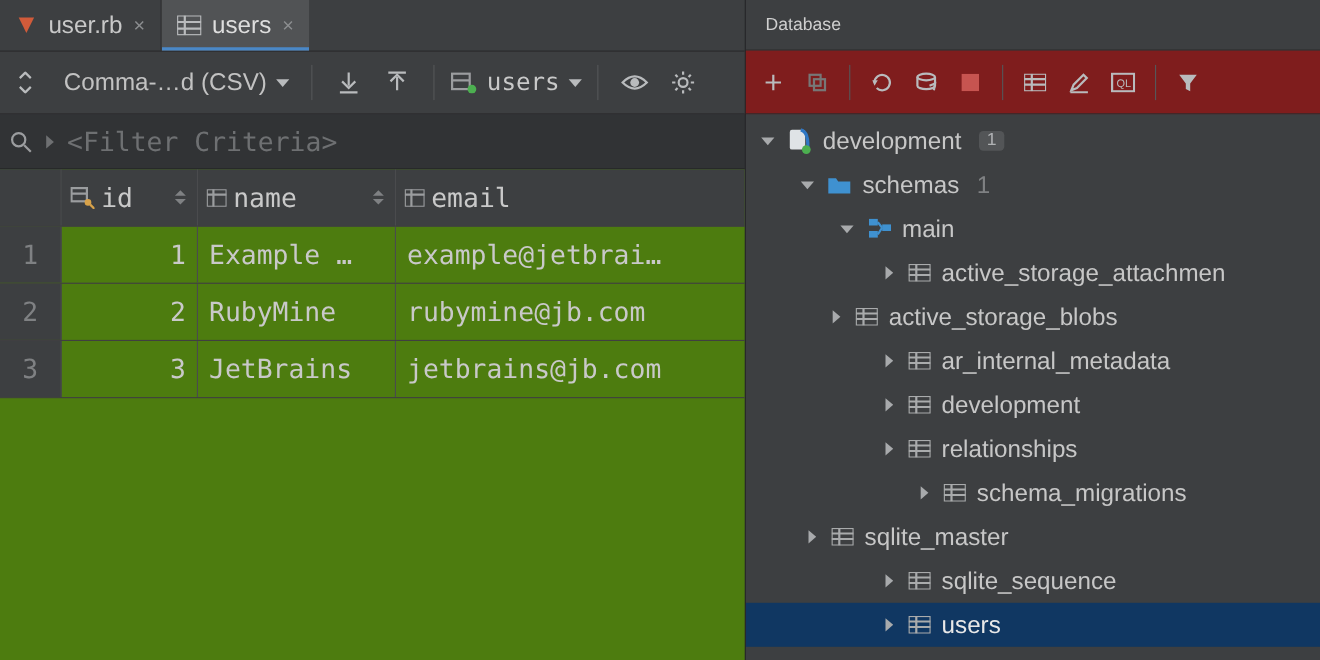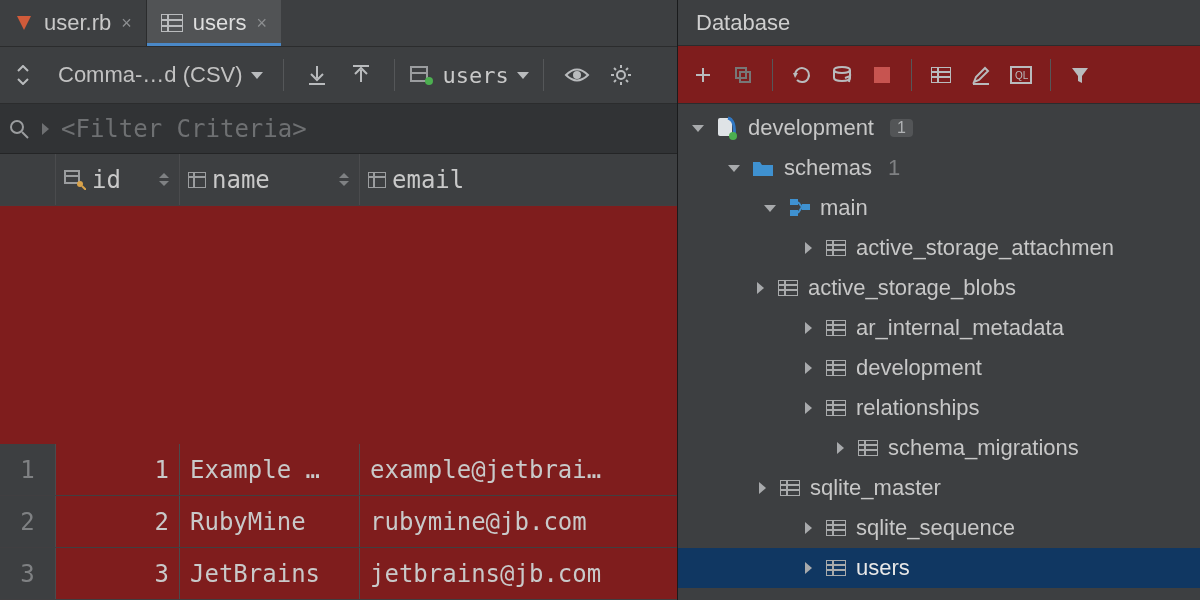--- a/index.html
+++ b/index.html
@@ -31,37 +31,37 @@
   .tb-sep { width:1px; height:32px; background:#555759; margin:0 8px; }
   .format-dd { display:flex; align-items:center; gap:8px; font-family:-apple-system,"Segoe UI",sans-serif; font-size:22px; color:#c2c2c2; padding:0 6px 0 10px; }
   .chev-down { width:0;height:0;border-left:6px solid transparent;border-right:6px solid transparent;border-top:7px solid #b9bbbd; }
   .table-dd { display:flex; align-items:center; gap:8px; font-family:"Menlo",monospace; font-size:22px; color:#c9c9c9; }
 
   
   .filter-row { height:50px; display:flex; align-items:center; gap:12px; padding:0 8px; background:#313335; border-bottom:1px solid #242526;}
   .filter-placeholder { color:#6e7072; font-family:"Menlo",monospace; font-size:24px; }
 
   
-  .grid { flex:1; background:#7f1d1d; display:flex; flex-direction:column; font-family:"Menlo",monospace;justify-content:space-between; }
+  .grid { flex:1; background:#4d7c0f; display:flex; flex-direction:column; font-family:"Menlo",monospace; }
   .grid-header { display:flex; height:52px; background:#3d3f41; border-bottom:1px solid #242526;}
   .row { display:flex; height:52px; border-bottom:1px solid #403f41; align-items:center; }
   .cell { border-right:1px solid #4a4b4d; height:100%; display:flex; align-items:center; padding:0 10px; color:#c9c9c9; font-size:24px; overflow:hidden; white-space:nowrap; }
   .gutter { width:56px; justify-content:center; color:#7f8183; background:#3d3f41; }
   .col-id { width:124px; justify-content:flex-end; text-align:right; }
   .col-name { width:180px; }
   .col-email { flex:1; border-right:none; }
   .hdr { background:#3d3f41; color:#bcbebf; }
   .hdr .col-id, .hdr .col-name, .hdr .col-email { padding-left:8px; }
   .sort-dbl::before,.sort-dbl::after{content:"";display:block;width:0;height:0;border-left:5px solid transparent;border-right:5px solid transparent;}
   .sort-dbl::before{border-bottom:5px solid #7f8183;margin-bottom:3px;}
   .sort-dbl::after{border-top:5px solid #7f8183;}
   .sort-dbl{margin-left:auto;display:flex;flex-direction:column;}
 
   
-  .panel-title { height:46px; background:#3d3f41; display:flex; align-items:center; padding:0 18px; font-family:-apple-system,"Segoe UI",sans-serif; font-size:22px; color:#cfcfcf; border-bottom:1px solid #2b2c2d;}
+  .panel-title { height:46px; background:#3d3f41; display:flex; align-items:center; padding:0 18px; font-family:-apple-system,"Segoe UI",sans-serif; font-size:16px; color:#cfcfcf; border-bottom:1px solid #2b2c2d;}
   .right-toolbar { height:58px; background:#7f1d1d; display:flex; align-items:center; padding:0 6px; gap:2px; border-bottom:1px solid #2b2c2d;}
   .right-tree { flex:1; background:#3d3f41; overflow:hidden; padding-top:4px;}
   .tree-row { height:40px; display:flex; align-items:center; gap:10px; font-family:-apple-system,"Segoe UI",sans-serif; font-size:22px; color:#c7c7c7; padding-right:4px; overflow:hidden; white-space:nowrap; }
   .tree-row.selected { background:#103762; color:#e8e8e8; }
   .tree-arrow { width:16px; display:flex; justify-content:center; }
   .arr-right { width:0;height:0;border-top:6px solid transparent;border-bottom:6px solid transparent;border-left:7px solid #a8aaac; }
   .arr-down { width:0;height:0;border-left:6px solid transparent;border-right:6px solid transparent;border-top:7px solid #a8aaac; }
   .badge { background:#535557; color:#b0b2b4; font-size:16px; border-radius:4px; padding:0 7px; margin-left:6px; }
   .count { color:#7f8183; margin-left:6px;}
 
@@ -420,21 +420,21 @@
           <span>
             <svg width="20" height="16" viewBox="0 0 20 16">
               <rect x="0" y="0" width="20" height="16" fill="none" stroke="#a9abac" stroke-width="2"></rect>
               <line x1="0" y1="5" x2="20" y2="5" stroke="#a9abac" stroke-width="2"></line>
               <line x1="0" y1="10" x2="20" y2="10" stroke="#a9abac" stroke-width="2"></line>
               <line x1="7" y1="0" x2="7" y2="16" stroke="#a9abac" stroke-width="2"></line>
             </svg>
           </span>
           <span>schema_migrations</span>
         </div>
-        <div class="tree-row" style="padding-left: 76px;">
+        <div class="tree-row" style="padding-left: 52px;">
           <span class="tree-arrow">
             <span class="arr-right"></span>
           </span>
           <span>
             <svg width="20" height="16" viewBox="0 0 20 16">
               <rect x="0" y="0" width="20" height="16" fill="none" stroke="#a9abac" stroke-width="2"></rect>
               <line x1="0" y1="5" x2="20" y2="5" stroke="#a9abac" stroke-width="2"></line>
               <line x1="0" y1="10" x2="20" y2="10" stroke="#a9abac" stroke-width="2"></line>
               <line x1="7" y1="0" x2="7" y2="16" stroke="#a9abac" stroke-width="2"></line>
             </svg>

